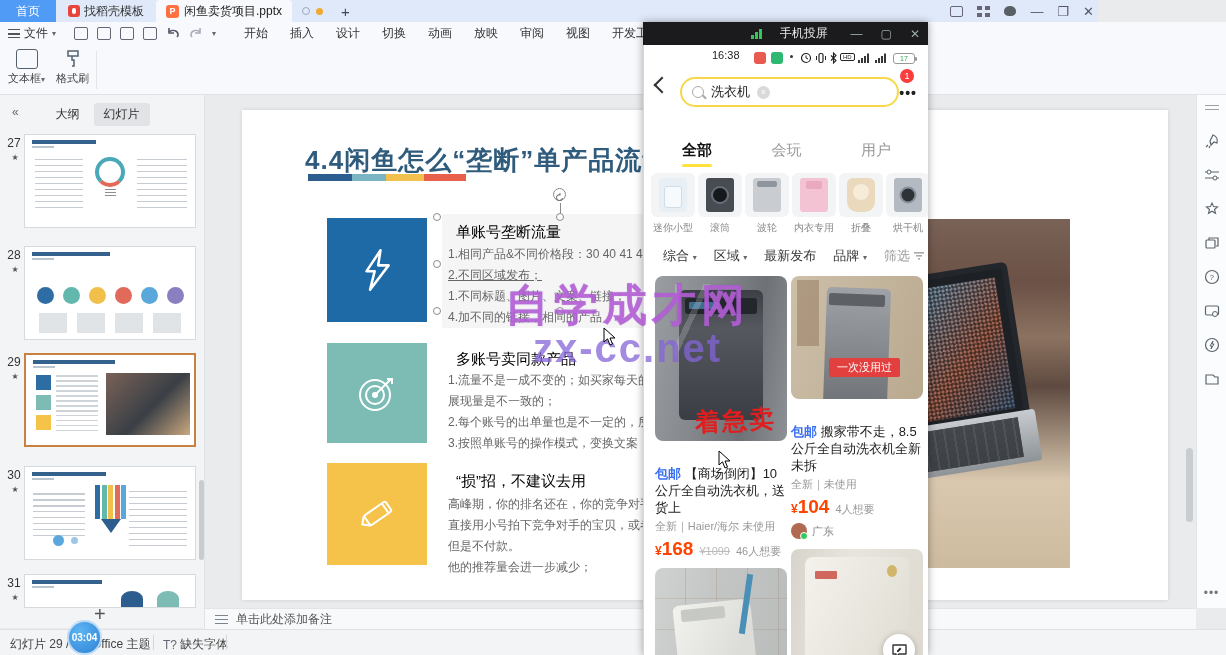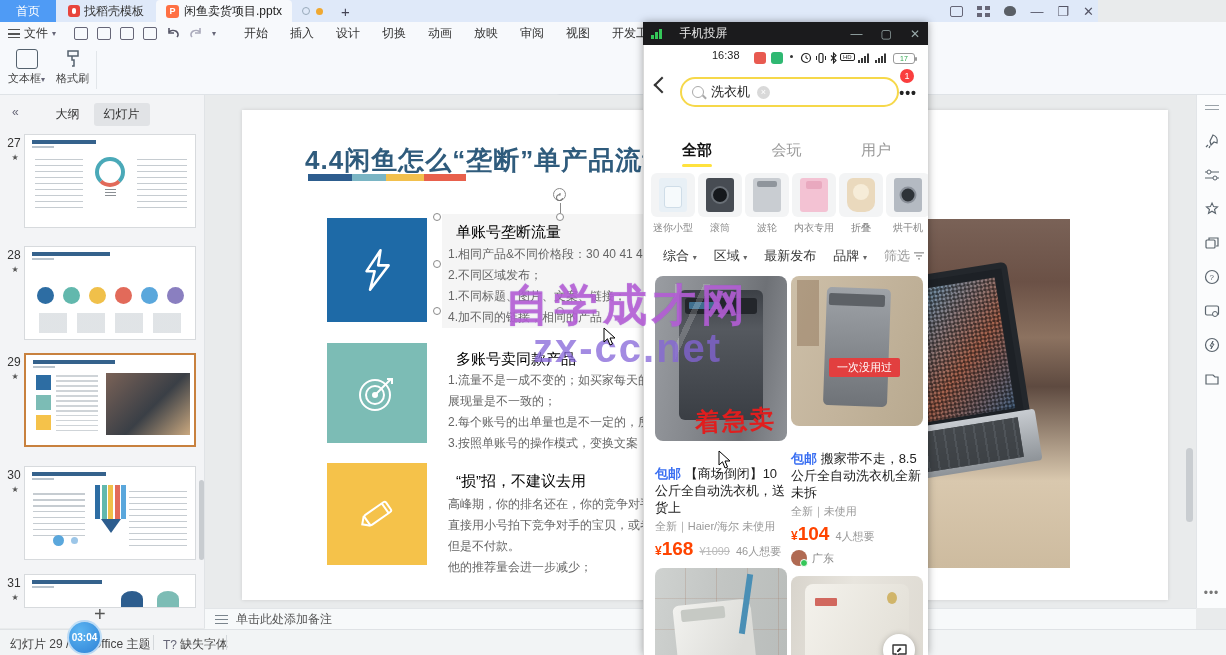--- a/index.html
+++ b/index.html
@@ -104,21 +104,21 @@
   .timer { position:absolute; left:67px; top:620px; width:35px; height:35px; border-radius:50%; background:radial-gradient(circle at 35% 30%, #5cb5f2, #2e82d6); border:2px solid rgba(255,255,255,.65); color:#fff; font-size:10px; font-weight:bold; display:flex; align-items:center; justify-content:center; z-index:7; }
 
   
   .rightpanel { left:1196px; top:95px; width:30px; height:513px; background:#fbfcfd; border-left:1px solid #e2e5e8; display:flex; flex-direction:column; align-items:center; }
   .rp-grip { width:14px; height:5px; border-top:1.5px solid #9aa2a8; border-bottom:1.5px solid #9aa2a8; margin:10px 0 14px; }
   .rp-ic { width:16px; height:16px; margin:9px 0; color:#5a646d; }
   .rp-more { margin-top:auto; margin-bottom:8px; color:#777; font-size:12px; letter-spacing:1px; }
 
   
   .phone { left:643px; top:22px; width:285px; height:633px; background:#fff; z-index:5; box-shadow:0 0 8px rgba(0,0,0,.35); }
-  .ph-title { position:absolute; left:0; top:0; width:285px; height:23px; background:#1b1b1d; display:flex; align-items:center; color:#e8e8e8; font-size:12px; gap:18px; padding-left:8px; }
+  .ph-title { position:absolute; left:0; top:0; width:285px; height:23px; background:#1b1b1d; display:flex; align-items:center; color:#e8e8e8; font-size:12px; gap:18px; padding-left:8px;justify-content:center; }
   .sigbars { display:flex; align-items:flex-end; gap:1.5px; }
   .sigbars i { display:block; width:2.5px; background:#35c759; }
   .ph-btns { position:absolute; right:8px; top:0; height:23px; display:flex; gap:18px; align-items:center; color:#9aa; font-size:12px; }
   .ph-body { position:absolute; left:0; top:23px; width:285px; height:610px; background:#fff; overflow:hidden; border-left:1px solid #d8d8d8; }
   .ph-status { position:absolute; left:0; top:4px; width:285px; height:20px; font-size:11px; color:#222; }
   .st-sq { position:absolute; top:3px; width:12px; height:12px; border-radius:3px; }
   .batt { position:absolute; top:4px; width:22px; height:11px; border:1px solid #999; border-radius:3px; font-size:7px; color:#2fa84f; display:flex; align-items:center; justify-content:center; }
   .batt:after { content:""; position:absolute; right:-3px; top:3px; width:2px; height:4px; background:#999; border-radius:1px; }
   .ph-search { position:absolute; left:36px; top:32px; width:219px; height:30px; border:2px solid #f6d84a; border-radius:16px; background:#fff; display:flex; align-items:center; padding:0 10px; gap:7px; }
   .ph-back { position:absolute; left:12px; top:34px; width:12px; height:12px; border-left:2.2px solid #333; border-bottom:2.2px solid #333; transform:rotate(45deg); }
@@ -448,21 +448,21 @@
     <div class="sl-bar" style="left:182px; width:42px; background:#e8604c;"></div>
 
     <div class="blk-sq" style="top:108px; height:104px; background:#1e6aa7;">
       <svg width="38" height="44" viewBox="0 0 30 38">
         <path d="M18 2 L6 20 H13 L9 36 L25 15 H16 Z" fill="none" stroke="#fff" stroke-width="2.2" stroke-linejoin="round"></path>
       </svg>
     </div>
     <div class="txtbg" style="left:200px; top:104px; width:420px; height:114px;"></div>
     <div class="blk-head" style="top:113px;">单账号垄断流量</div>
     <div class="blk-line" style="top:136px;">1.相同产品&amp;不同价格段：30 40 41 42</div>
-    <div class="blk-line" style="top:157px;">2.不同区域发布；</div>
+    <div class="blk-line" style="top:157px;text-decoration:underline;">2.不同区域发布；</div>
     <div class="blk-line" style="top:178px;">1.不同标题、图片、文案、链接；</div>
     <div class="blk-line" style="top:199px;">4.加不同的链接，相同的产品</div>
 
     <div class="blk-sq" style="top:233px; height:100px; background:#7cbcb5;">
       <svg width="44" height="44" viewBox="0 0 44 44">
         <circle cx="20" cy="24" r="15" fill="none" stroke="#fff" stroke-width="2"></circle>
         <circle cx="20" cy="24" r="9" fill="none" stroke="#fff" stroke-width="2"></circle>
         <circle cx="20" cy="24" r="3" fill="#fff"></circle>
         <path d="M20 24 L36 8 M32 8 h5 v5" fill="none" stroke="#fff" stroke-width="2"></path>
       </svg>
@@ -700,21 +700,21 @@
       </div>
       <div class="p-img" style="height:132px; margin-top:8px; background:linear-gradient(100deg,#cfd2d0 0%,#c2c5c3 45%,#b8bcba 100%);">
         <div class="abs" style="left:0; top:0; width:132px; height:132px; background:repeating-linear-gradient(90deg, transparent 0 30px, rgba(160,120,100,.25) 30px 31px), repeating-linear-gradient(transparent 0 30px, rgba(160,120,100,.2) 30px 31px);"></div>
         <div class="abs" style="left:22px; top:34px; width:78px; height:95px; background:linear-gradient(120deg,#f2f2ef,#dcdcd8 70%); border-radius:6px 10px 2px 2px; transform:rotate(-6deg);"></div>
         <div class="abs" style="left:26px; top:40px; width:44px; height:12px; background:#c6c9c4; border-radius:2px; transform:rotate(-6deg);"></div>
         <div class="abs" style="left:88px; top:6px; width:6px; height:60px; background:#4a8fb5; transform:rotate(8deg);"></div>
       </div>
     </div>
 
     <div class="col" style="left:147px; top:231px;">
-      <div class="p-img" style="height:150px; background:linear-gradient(110deg,#cdbfa8 0%,#c3b49c 50%,#b8a98f 100%);">
+      <div class="p-img" style="height:123px; background:linear-gradient(110deg,#cdbfa8 0%,#c3b49c 50%,#b8a98f 100%);">
         <div class="abs" style="left:34px; top:12px; width:64px; height:118px; background:linear-gradient(#9fa3a8,#84888d 55%,#6f7378); border-radius:5px; transform:rotate(2deg);"></div>
         <div class="abs" style="left:38px; top:18px; width:56px; height:12px; background:#5d6166; border-radius:2px; transform:rotate(2deg);"></div>
         <div class="abs" style="left:6px; top:4px; width:22px; height:66px; background:rgba(120,90,60,.35);"></div>
         <span class="red-pill" style="left:38px; top:82px;">一次没用过</span>
       </div>
       <div class="p-title"><span class="p-tag">包邮</span> <span>搬家带不走，8.5公斤全自动洗衣机全新未拆</span></div>
       <div class="p-meta">全新｜未使用</div>
       <div class="p-price">
         <span><span class="p-cur">¥</span><span class="p-val">104</span></span>
         <span class="p-want">4人想要</span>

